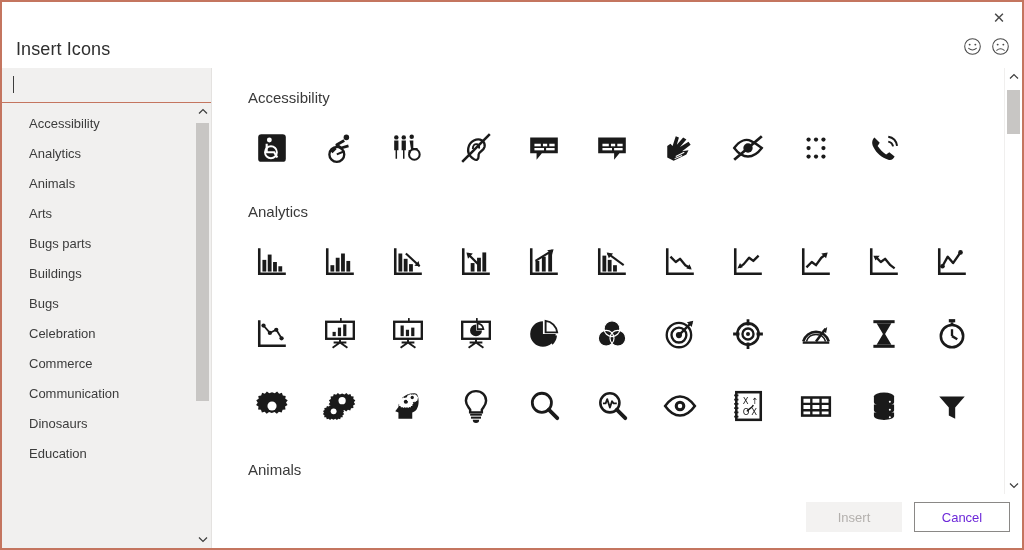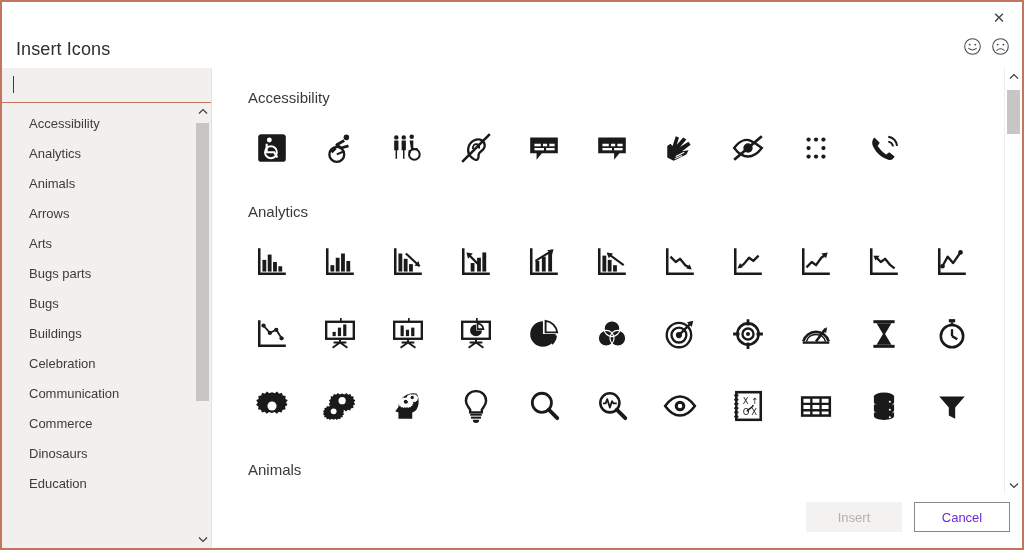--- a/index.html
+++ b/index.html
@@ -166,28 +166,27 @@
       <div id="search-wrap">
         <div id="caret"></div>
         <input id="search-input" type="text" placeholder="" style="">
       </div>
 
       <div id="catlist-wrap">
         <div id="catlist">
             <div class="cat-item"><span>Accessibility</span></div>
             <div class="cat-item"><span>Analytics</span></div>
             <div class="cat-item"><span>Animals</span></div>
-            <div class="cat-item"><span>Arrows</span></div>
             <div class="cat-item"><span>Arts</span></div>
             <div class="cat-item"><span>Bugs parts</span></div>
+            <div class="cat-item"><span>Buildings</span></div>
             <div class="cat-item"><span>Bugs</span></div>
-            <div class="cat-item"><span>Buildings</span></div>
             <div class="cat-item"><span>Celebration</span></div>
+            <div class="cat-item"><span>Commerce</span></div>
             <div class="cat-item"><span>Communication</span></div>
-            <div class="cat-item"><span>Commerce</span></div>
             <div class="cat-item"><span>Dinosaurs</span></div>
             <div class="cat-item"><span>Education</span></div>
           </div>
 
         <div id="cat-scroll">
           <div class="arrow up">
             <svg class="chev" width="10" height="7" viewBox="0 0 10 7">
               <path d="M1 5.5 L5 1.5 L9 5.5" fill="none" stroke="#3c3c3c" stroke-width="1.2"></path>
             </svg>
           </div>

